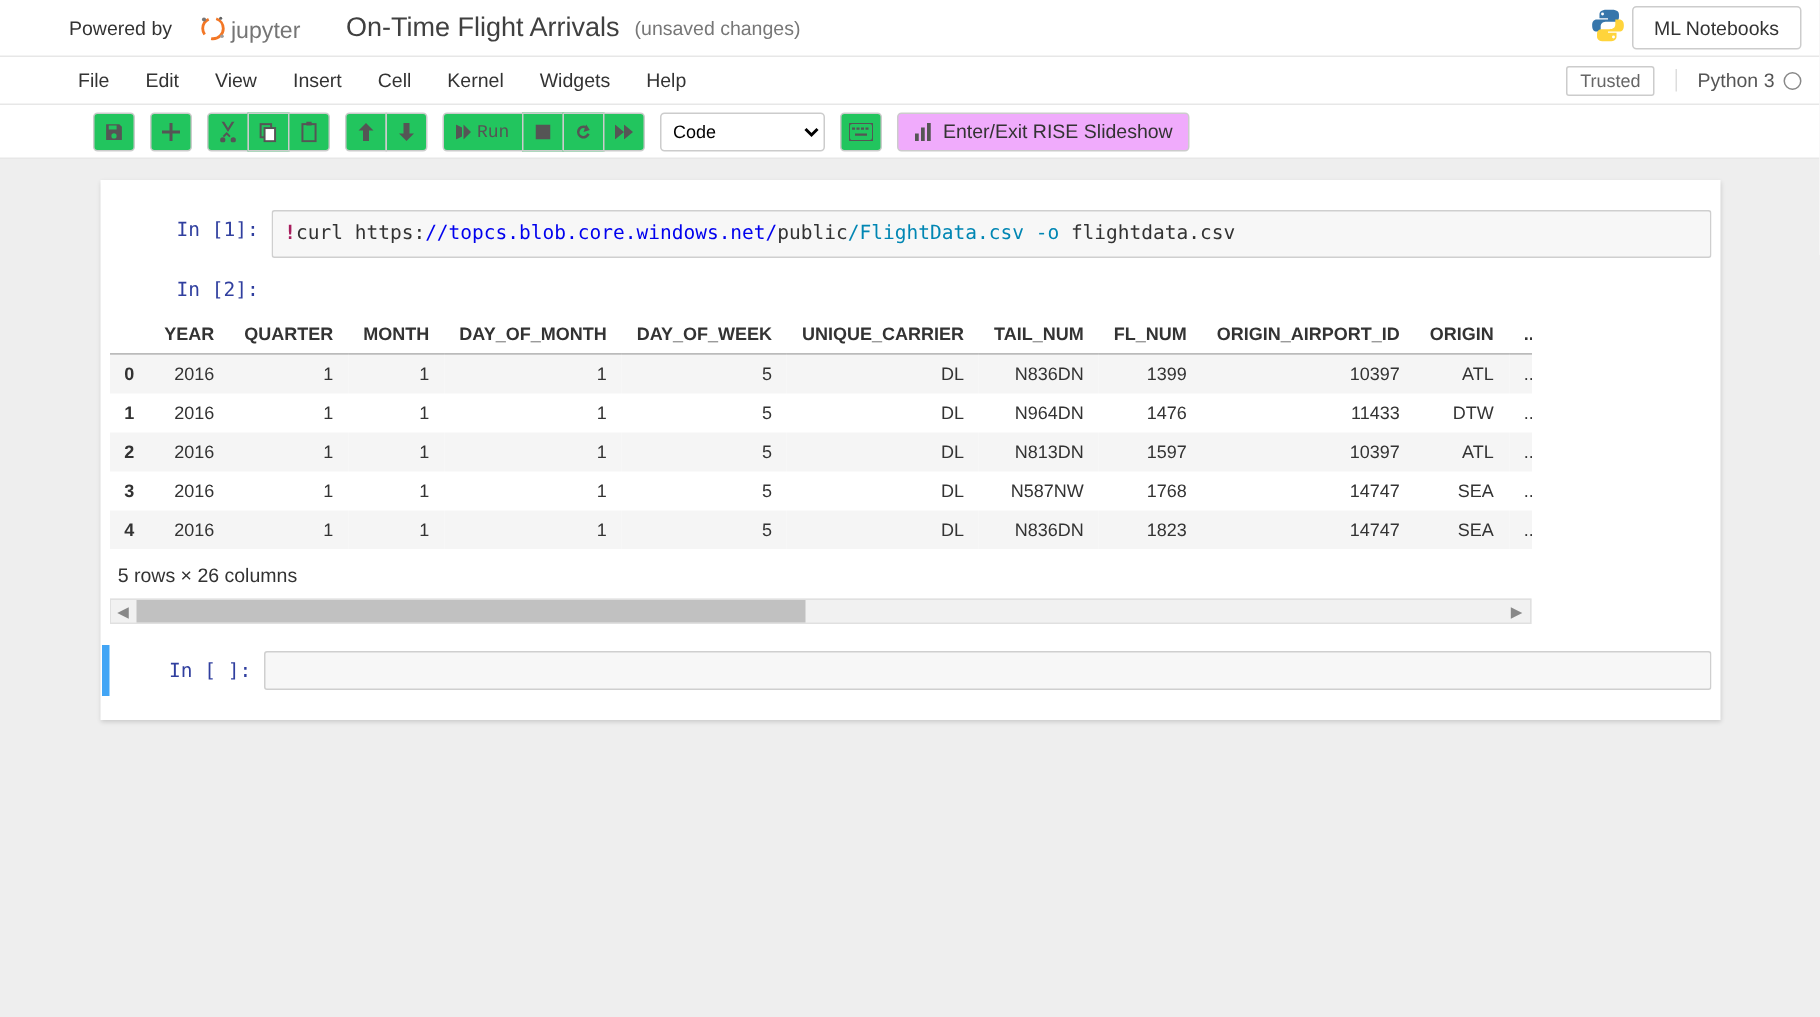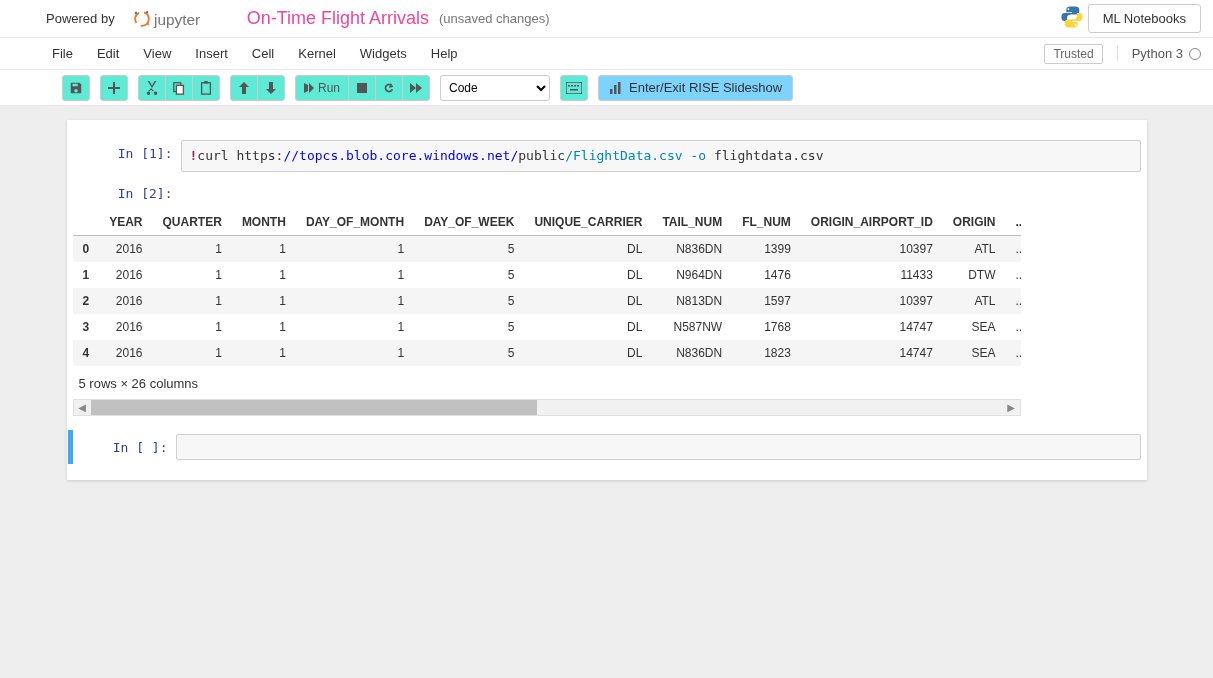--- a/index.html
+++ b/index.html
@@ -1,41 +1,41 @@
 <!DOCTYPE html>
 <html><head>
 <meta charset="utf-8">
 <style>
   * { box-sizing: border-box; margin: 0; padding: 0; }
   body { font-family: "Helvetica Neue", Helvetica, Arial, sans-serif; font-size: 13px; background: #fff; color: #333; width: 1213px; }
   .header { display: flex; align-items: center; padding: 6px 12px; border-bottom: 1px solid #e7e7e7; height: 38px; }
   .powered-by { font-size: 13px; color: #333; margin-right: 4px; margin-left: 34px; }
   .jupyter-logo { display: inline-flex; align-items: center; margin: 0 8px; }
   .jupyter-logo svg { height: 24px; }
-  .notebook-title { font-size: 18px; color: #ec4899; margin-left: 22px; }
+  .notebook-title { font-size: 18px; color: #404040; margin-left: 6px; }
   .unsaved { font-size: 13px; color: #777; margin-left: 10px; }
   .header-right { margin-left: auto; display: flex; align-items: center; gap: 2px; }
   .python-icon svg { height: 26px; }
   .ml-button { border: 1px solid #ccc; background: #fff; padding: 6px 14px; border-radius: 3px; font-size: 13px; color: #333; cursor: pointer; }
   .menubar { display: flex; align-items: center; padding: 2px 12px 2px 40px; border-bottom: 1px solid #e7e7e7; background: #fff; height: 32px; }
   .menu-item { padding: 6px 12px; color: #333; font-size: 13px; cursor: pointer; }
   .menubar-right { margin-left: auto; display: flex; align-items: center; gap: 14px; }
   .trusted { border: 1px solid #ccc; padding: 2px 8px; border-radius: 2px; font-size: 12px; color: #666; }
   .kernel-name { font-size: 13px; color: #555; display: flex; align-items: center; gap: 6px; padding-left:14px; border-left:1px solid #ddd; }
   .kernel-circle { width: 12px; height: 12px; border: 1.5px solid #888; border-radius: 50%; display: inline-block; }
   .toolbar { display: flex; align-items: center; padding: 4px 12px 4px 62px; border-bottom: 1px solid #e7e7e7; background: #fff; height: 36px; gap: 0; }
   .tb-group { display: flex; margin-right: 10px; }
-  .tb-btn { border: 1px solid #ccc; background: #5eead4; width: 28px; height: 26px; display: flex; align-items: center; justify-content: center; cursor: pointer; color: #555; font-size: 12px; }
+  .tb-btn { border: 1px solid #ccc; background: #22c55e; width: 28px; height: 26px; display: flex; align-items: center; justify-content: center; cursor: pointer; color: #555; font-size: 12px; font-family: Liberation Mono, monospace; }
   .tb-group .tb-btn:not(:first-child) { margin-left: -1px; }
   .tb-group .tb-btn:first-child { border-top-left-radius: 3px; border-bottom-left-radius: 3px; }
   .tb-group .tb-btn:last-child { border-top-right-radius: 3px; border-bottom-right-radius: 3px; }
   .tb-btn.run { width: auto; padding: 0 8px; font-weight: bold; gap: 4px; }
   .tb-btn.run span { font-weight: normal; }
   .celltype-select { border: 1px solid #ccc; height: 26px; width: 110px; font-size: 12px; padding: 0 4px; border-radius: 3px; background:#fff; margin-right:10px; }
-  .rise-btn { border: 1px solid #ccc; background: #7dd3fc; height: 26px; display: flex; align-items: center; padding: 0 10px; gap: 6px; border-radius: 3px; cursor: pointer; font-size: 13px; }
+  .rise-btn { border: 1px solid #ccc; background: #f0abfc; height: 26px; display: flex; align-items: center; padding: 0 10px; gap: 6px; border-radius: 3px; cursor: pointer; font-size: 13px; }
   .notebook-area { background: #eee; padding: 14px 8px 40px 8px; min-height: 610px; }
   .notebook { background: #fff; width: 1080px; margin: 0 auto; padding: 16px 6px; box-shadow: 0 1px 3px rgba(0,0,0,0.15); }
   .cell { display: flex; padding: 4px 0; }
   .cell.selected { border-left: 5px solid #42A5F5; padding-left: 0; margin-left: -5px; }
   .prompt { width: 108px; text-align: right; font-family: monospace; font-size: 13px; padding: 6px 8px 0 0; flex-shrink: 0; }
   .prompt.in { color: #303F9F; }
   .prompt.out { color: #D84315; }
   .cell-body { flex: 1; min-width: 0; overflow: hidden; }
   .input-area { border: 1px solid #cfcfcf; background: #f7f7f7; border-radius: 2px; padding: 6px 8px; font-family: monospace; font-size: 13px; line-height: 1.4; white-space: pre; }
   .output-area { padding: 6px 0 6px 0; font-family: monospace; font-size: 13px; white-space: pre; line-height: 1.35; }

